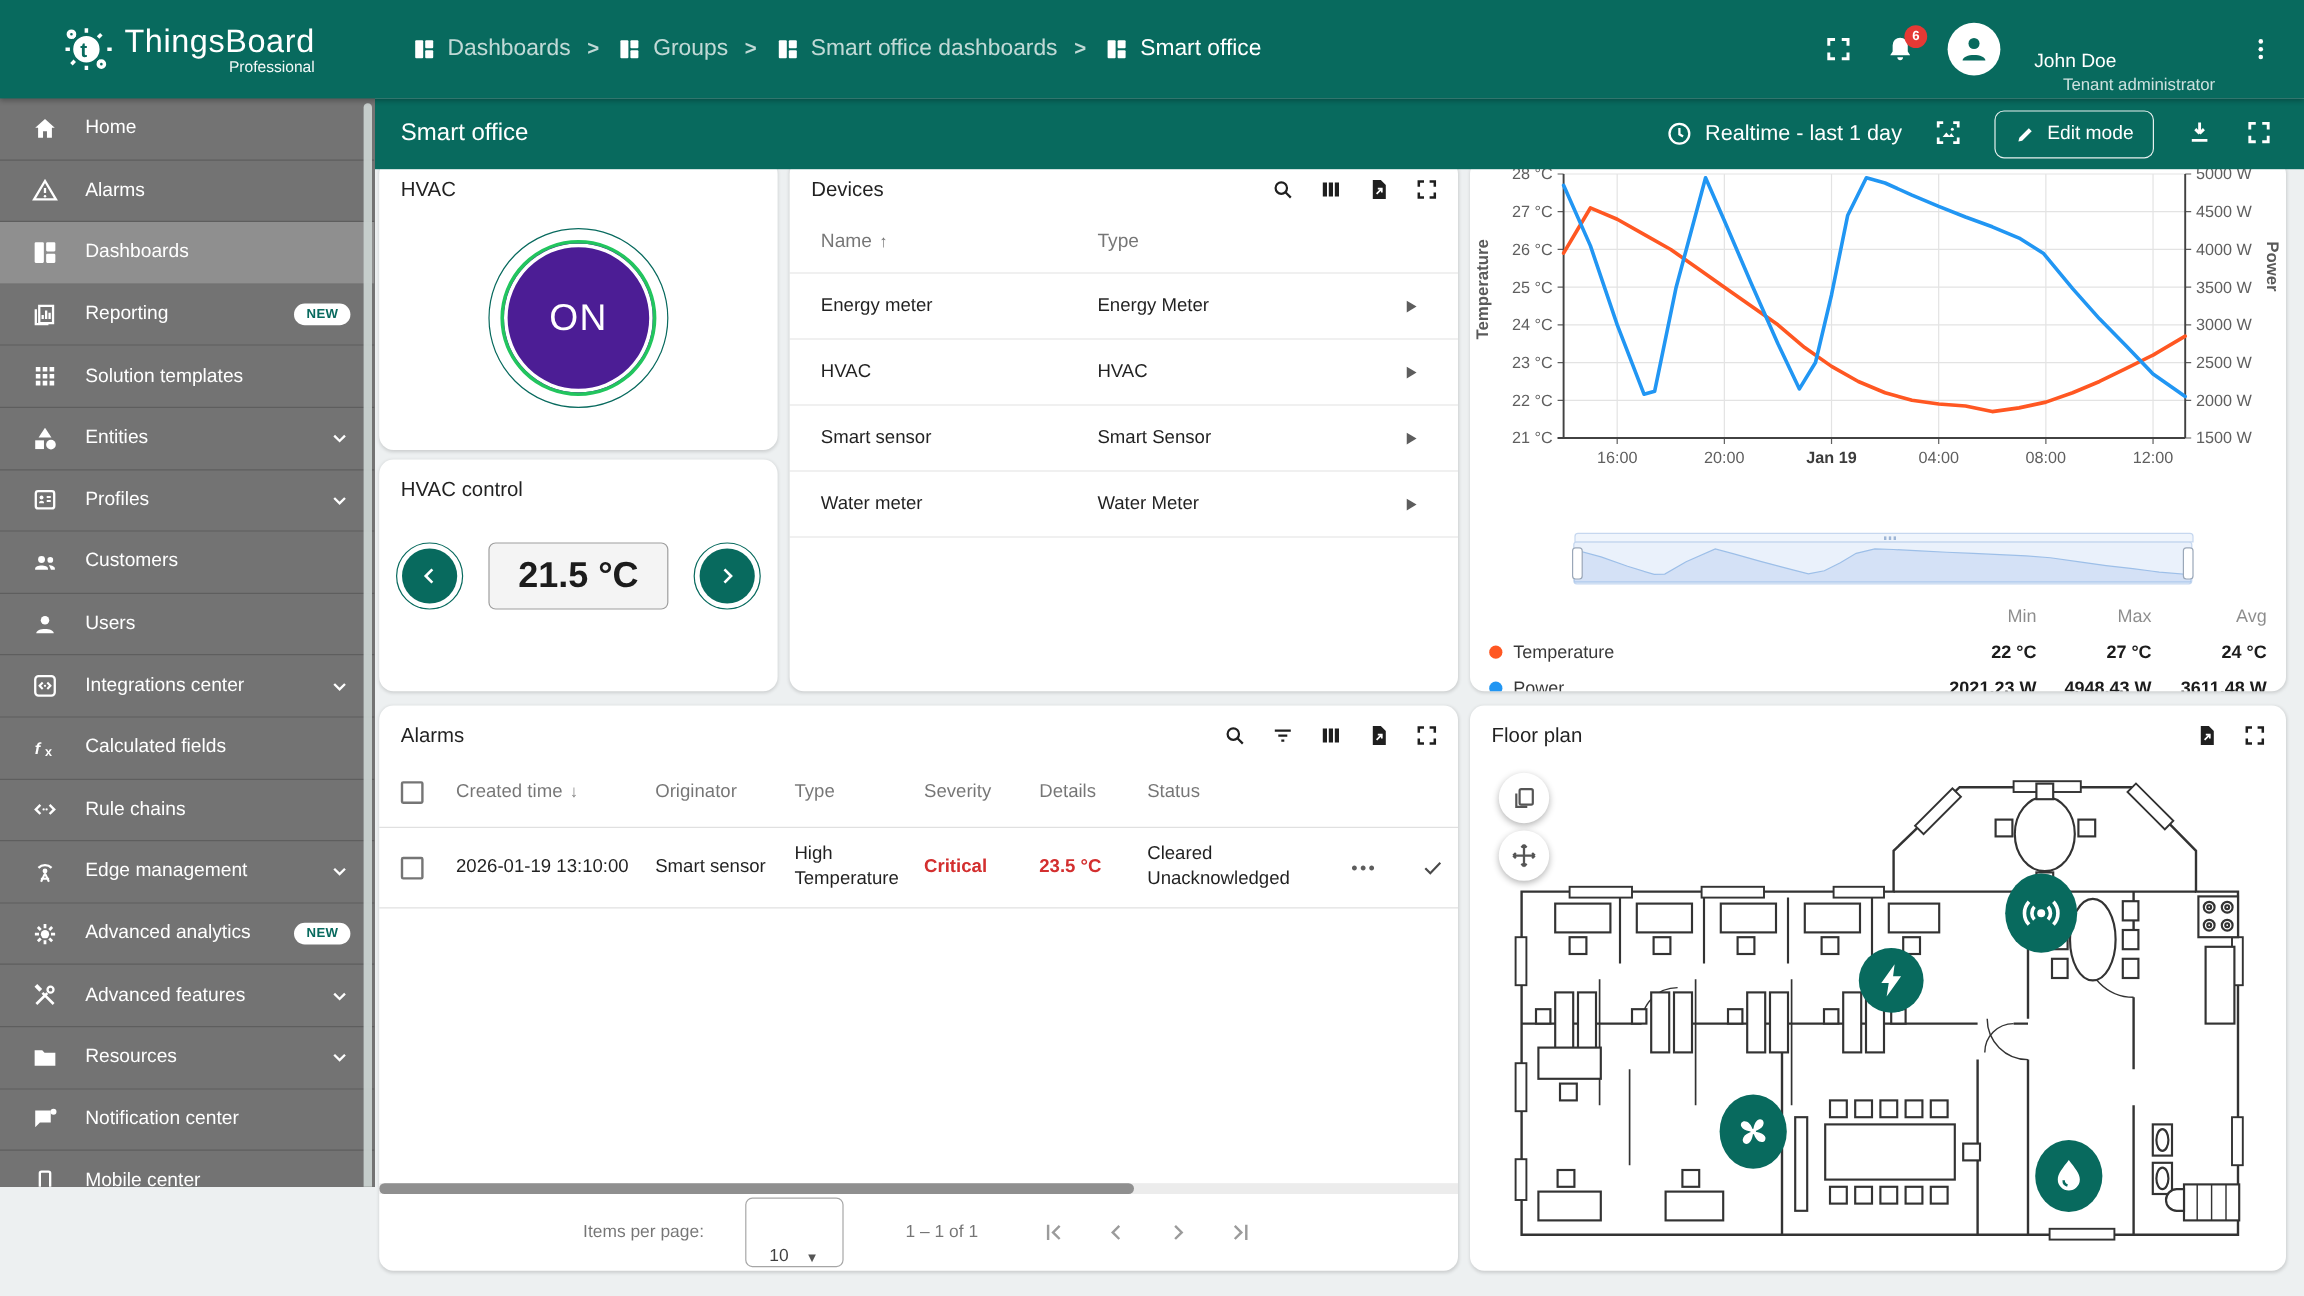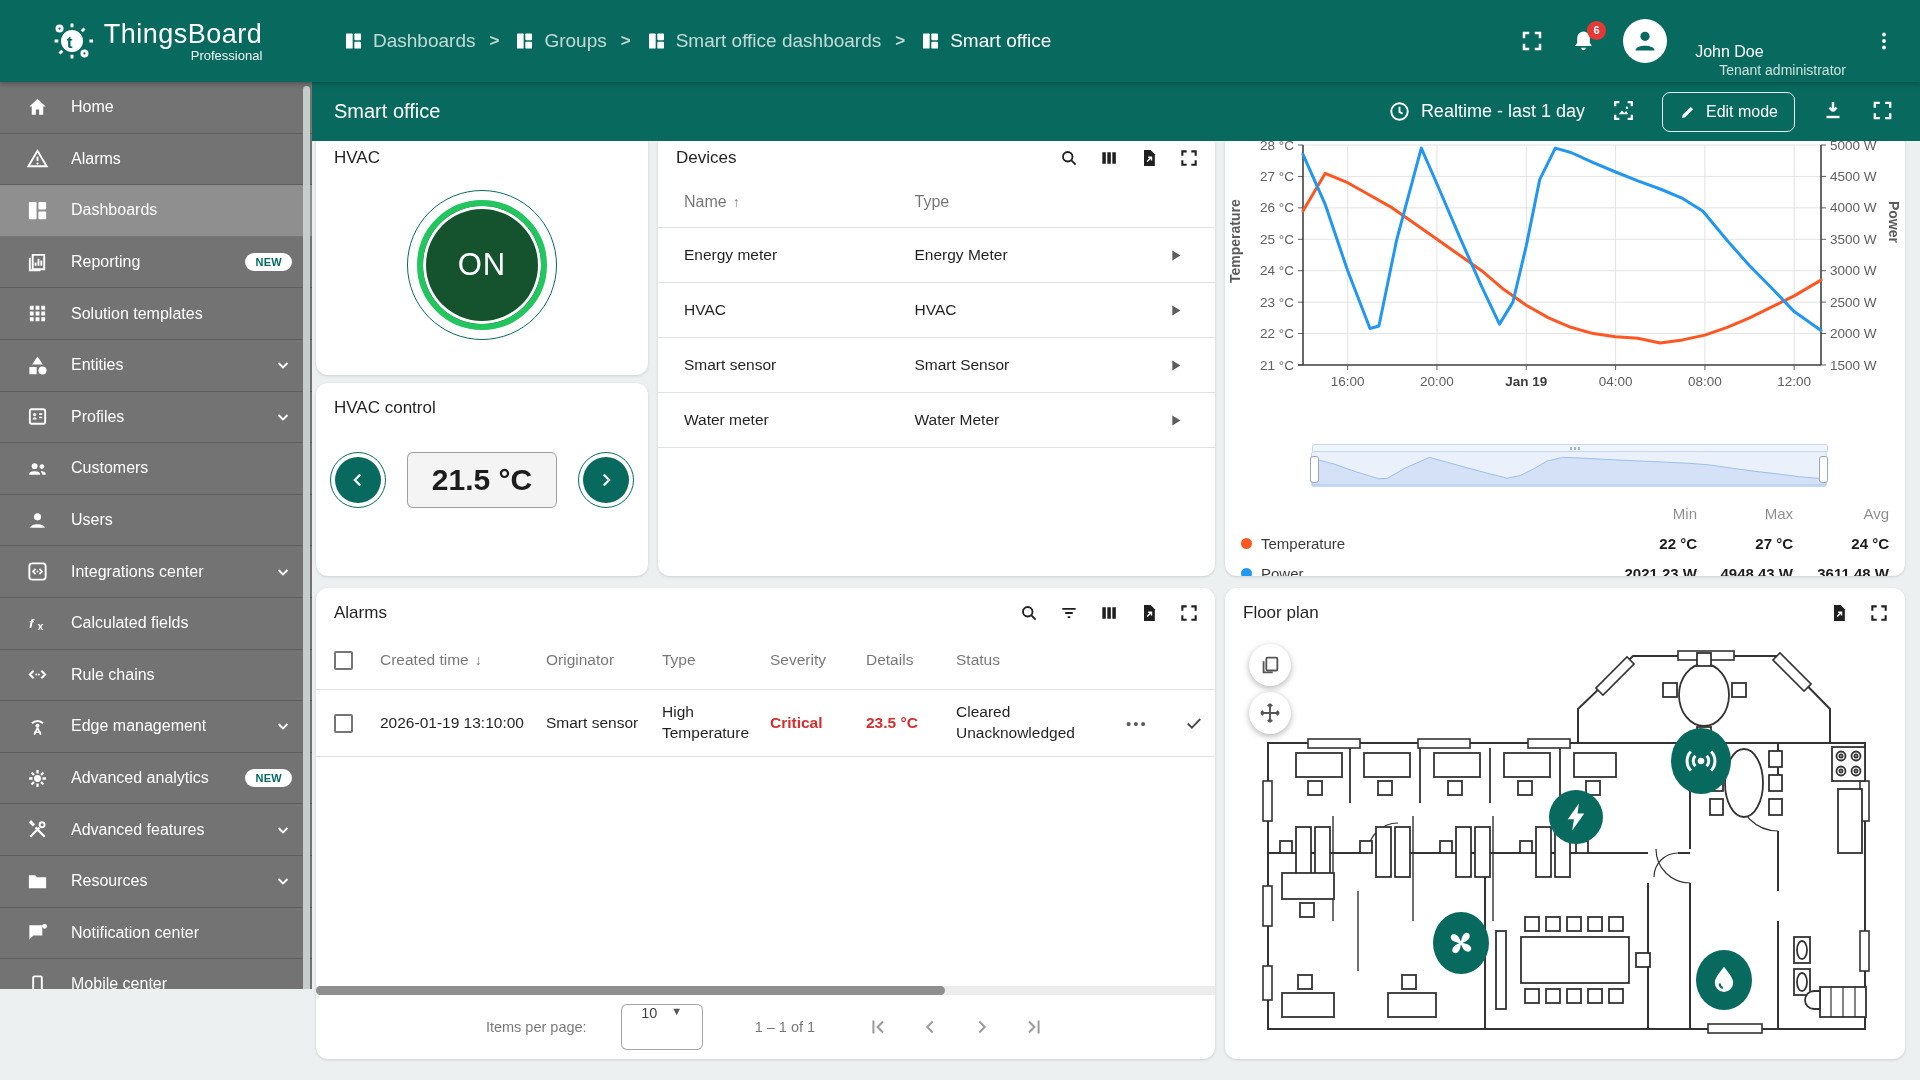--- a/index.html
+++ b/index.html
@@ -69,22 +69,22 @@
     padding:15px 16px 8px 18px; }
   .head-icons { display:flex; align-items:center; gap:20px; }
   .dk-icon { width:20px; height:20px; color:#1f1f1f; cursor:pointer; }
 
   .col1 { display:flex; flex-direction:column; gap:8px; }
 
   
   .hvac-body { display:flex; justify-content:center; margin-top:14px; }
   .pb-outer { width:150px; height:150px; border:1.5px solid #086a5e; border-radius:50%;
     display:flex; align-items:center; justify-content:center; cursor:pointer; }
-  .pb-inner { width:130px; height:130px; border-radius:50%; background:#14532d;
-    border:6px solid #22c55e; box-shadow:inset 0 0 0 3px #fff;
+  .pb-inner { width:130px; height:130px; border-radius:50%; background:#4c1d95;
+    border:3px solid #22c55e; box-shadow:inset 0 0 0 3px #fff;
     display:flex; align-items:center; justify-content:center; }
   .pb-label { color:#fff; font-size:31px; font-weight:500; letter-spacing:1px; }
 
   
   .ctrl-body { display:flex; align-items:center; justify-content:space-between;
     padding:0 14px; margin-top:26px; }
   .rb-outer { width:56px; height:56px; border:1px solid #086a5e; border-radius:50%;
     display:flex; align-items:center; justify-content:center; cursor:pointer; background:#fff; }
   .rb-inner { width:46px; height:46px; border-radius:50%; background:#086a5e; color:#fff;
     display:flex; align-items:center; justify-content:center; }
@@ -135,22 +135,22 @@
   .red { color:#d32f2f; font-weight:700; }
   .two-line { line-height:1.35; }
   .dots3 { color:#5d5d5d; font-size:15px; letter-spacing:2px; cursor:pointer; }
   .check-icon { width:20px; height:20px; color:#4a4a4a; cursor:pointer; }
   .al-footer { position:absolute; left:0; right:0; bottom:0; height:64px;
     display:flex; align-items:center; justify-content:center; gap:34px;
     color:rgba(0,0,0,.54); font-size:14.5px; }
   .hscroll { position:absolute; left:0; right:0; bottom:64px; height:9px; background:#ececec; }
   .hscroll .thumb { position:absolute; left:0; top:0; height:9px; width:70%;
     background:#8f8f8f; border-radius:5px; cursor:pointer; }
-  .ipp-select { display:flex; align-items:flex-start; justify-content:center; gap:14px;
-    width:82px; height:46px; border:1px solid rgba(0,0,0,.35); border-radius:6px;
+  .ipp-select { display:flex; align-items:flex-end; justify-content:center; gap:14px;
+    width:82px; height:58px; border:1px solid rgba(0,0,0,.35); border-radius:6px;
     color:rgba(0,0,0,.75); cursor:pointer; background:#fff; }
   .pager { display:flex; align-items:center; gap:30px; color:#9b9b9b; }
   .pager .pg { width:22px; height:22px; cursor:default; }
 
   
   .fp-float { position:absolute; left:24px; width:42px; height:42px; border-radius:50%;
     background:#fff; box-shadow:0 2px 6px rgba(0,0,0,.3); display:flex; align-items:center;
     justify-content:center; color:#555; cursor:pointer; z-index:5; }
 </style>
 </head>

